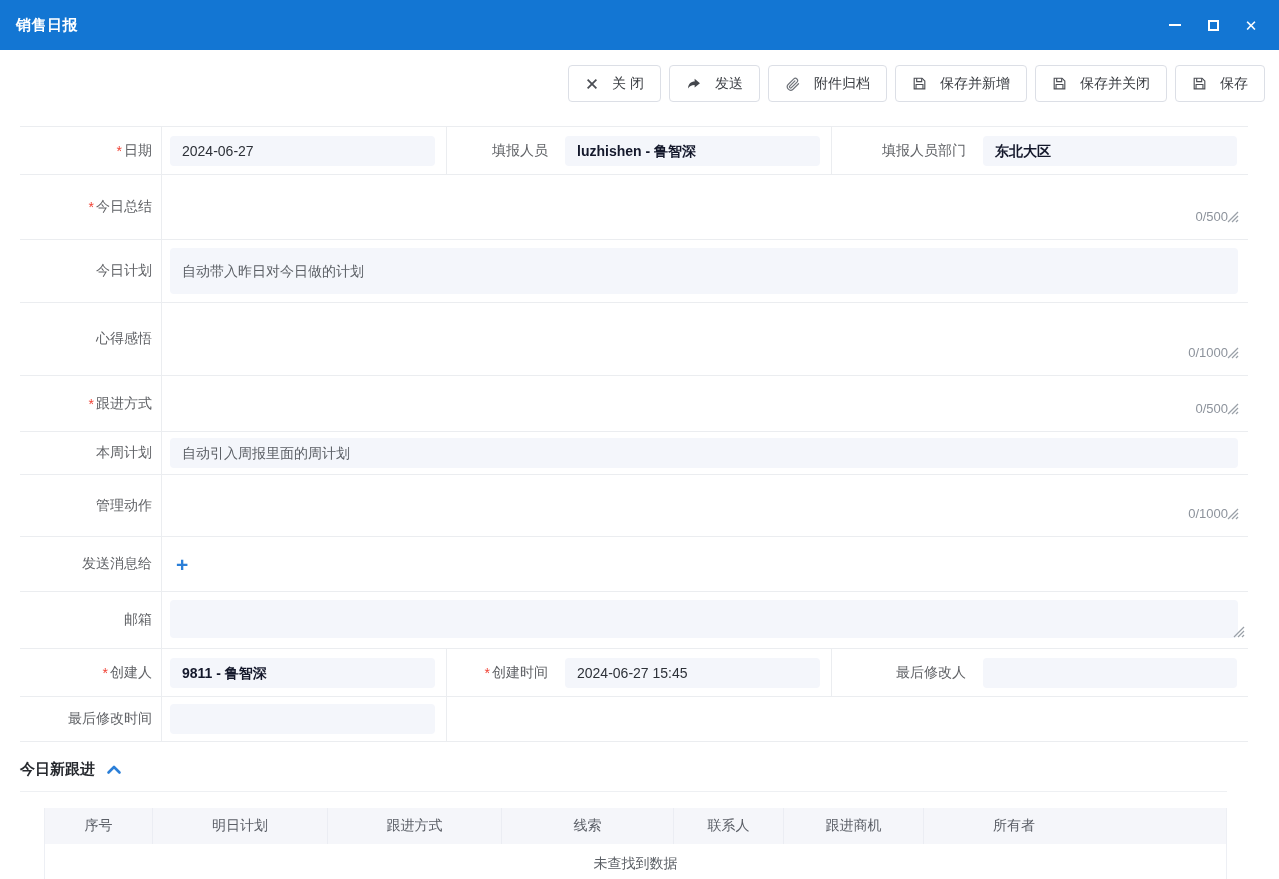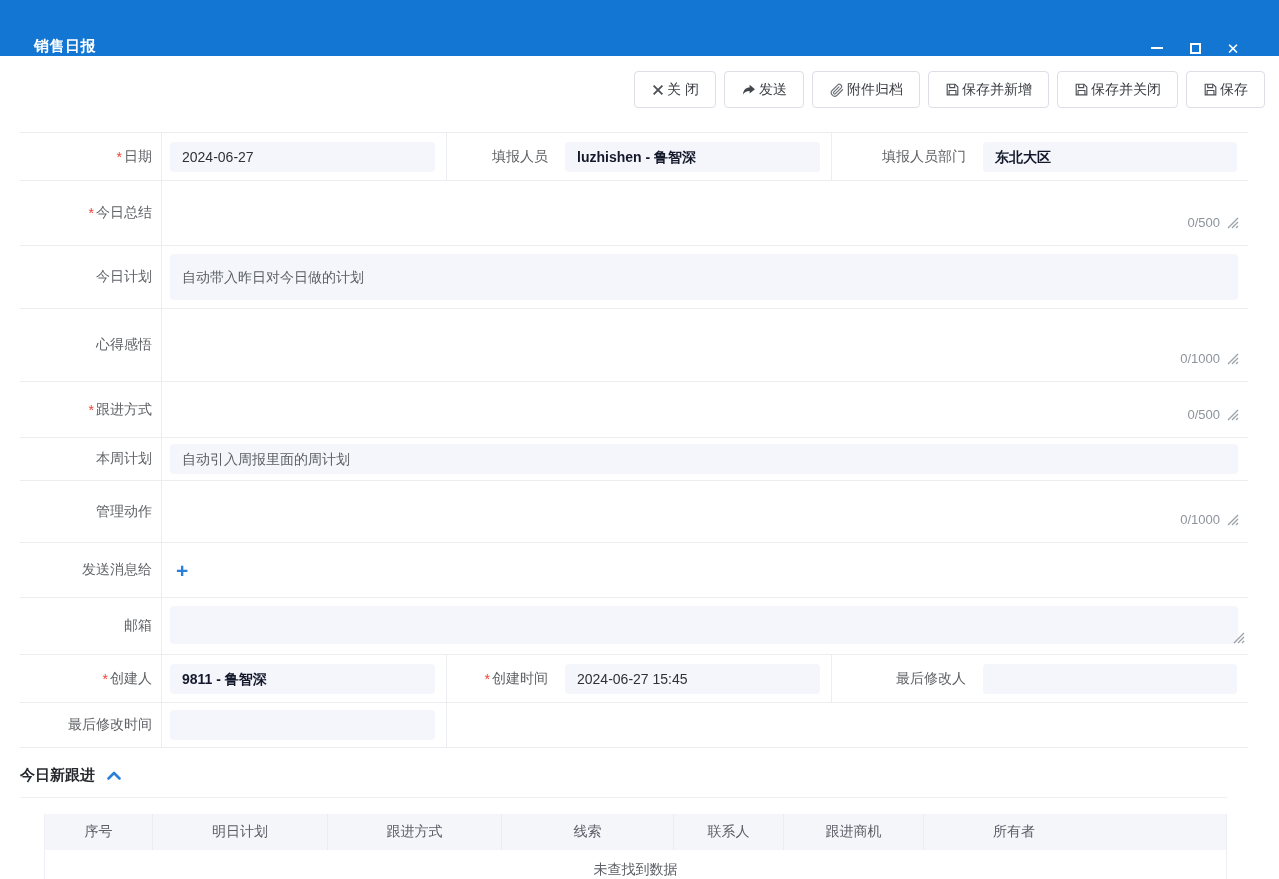--- a/index.html
+++ b/index.html
@@ -1,53 +1,53 @@
 <!DOCTYPE html>
 <html style="--titlebar-blue: #1376d3; --accent-blue: #2b7fd8; --required-red: #f04134; --input-bg: #f4f6fb;"><head>
 <meta charset="utf-8">
 <style>
   * { margin:0; padding:0; box-sizing:border-box; }
   html,body { width:1279px; height:879px; background:#fff; overflow:hidden;
     font-family:"Liberation Sans","DejaVu Sans",sans-serif; font-size:14px; color:#2d3138; }
 
   
-  .titlebar { height:56px; background:var(--titlebar-blue,#1376d3); display:flex;
-    align-items:flex-end; padding:0 34px; }
+  .titlebar { height:50px; background:var(--titlebar-blue,#1376d3); display:flex;
+    align-items:center; padding:0 16px; }
   .titlebar .title { color:#fff; font-size:15px; font-weight:600; letter-spacing:.5px; }
   .win-controls { margin-left:auto; display:flex; align-items:center; gap:22px; padding-right:4px; }
   .win-btn { color:#fff; cursor:pointer; display:flex; align-items:center; justify-content:center;
     width:16px; height:16px; font-size:15px; line-height:1; }
   .min-bar { width:12px; height:2px; background:#fff; display:inline-block; }
   .max-box { width:11px; height:11px; border:2px solid #fff; display:inline-block; }
   .close-glyph { font-size:15px; font-weight:700; }
 
   
   .toolbar { display:flex; justify-content:flex-end; align-items:center; gap:8px;
     margin:15px 14px 0 0; height:37px; }
-  .tbtn { display:inline-flex; align-items:center; gap:2px; height:37px; padding:0 16px;
+  .tbtn { display:inline-flex; align-items:center; gap:13px; height:37px; padding:0 16px;
     background:#fff; border:1px solid #dcdfe6; border-radius:4px; color:#3a3d42;
     font-size:14px; cursor:pointer; white-space:nowrap; }
   .tbtn svg { display:block; }
 
   
   .form { margin:24px 31px 0 20px; width:1228px; border-top:1px solid #ebedf0; }
   .frow { display:grid; border-bottom:1px solid #ebedf0; position:relative; }
   .lblcell { display:flex; align-items:center; justify-content:flex-end;
     padding-right:9px; color:#606266; }
   .lblcol { border-right:1px solid #ebedf0; }
   .vline { border-left:1px solid #ebedf0; }
   .req { color:var(--required-red,#f04134); margin-right:2px; }
   .fieldcell { display:flex; align-items:center; position:relative; }
   .ibox { flex:1; margin:0 11px 0 8px; height:30px; line-height:30px;
     background:var(--input-bg,#f4f6fb); border-radius:4px; padding:0 12px;
     overflow:hidden; white-space:nowrap; }
   .bold-val { font-weight:700; color:#14182b; }
   .row3 { grid-template-columns:142px 284px 111px 274px 144px 273px; }
   .row1col { grid-template-columns:142px 1fr; }
-  .counter { position:absolute; right:28px; bottom:15px; color:#8d939c; font-size:13px; }
+  .counter { position:absolute; right:20px; bottom:15px; color:#8d939c; font-size:13px; }
   .rs-icon { position:absolute; right:9px; bottom:13px; }
   .box-lg { margin:8px 10px 8px 8px; flex:1; align-self:stretch; background:var(--input-bg,#f4f6fb);
     border-radius:4px; padding:13px 12px; color:#5c6066; line-height:20px; }
   .box-line { margin:0 10px 0 8px; flex:1; height:30px; line-height:30px;
     background:var(--input-bg,#f4f6fb); border-radius:4px; padding:0 12px; color:#5c6066; }
   .box-mail { margin:8px 10px 10px 8px; flex:1; align-self:stretch; background:var(--input-bg,#f4f6fb);
     border-radius:4px; }
   .plus-btn { margin-left:14px; color:var(--accent-blue,#2b7fd8); font-size:21px; font-weight:700;
     cursor:pointer; line-height:1; }
 

